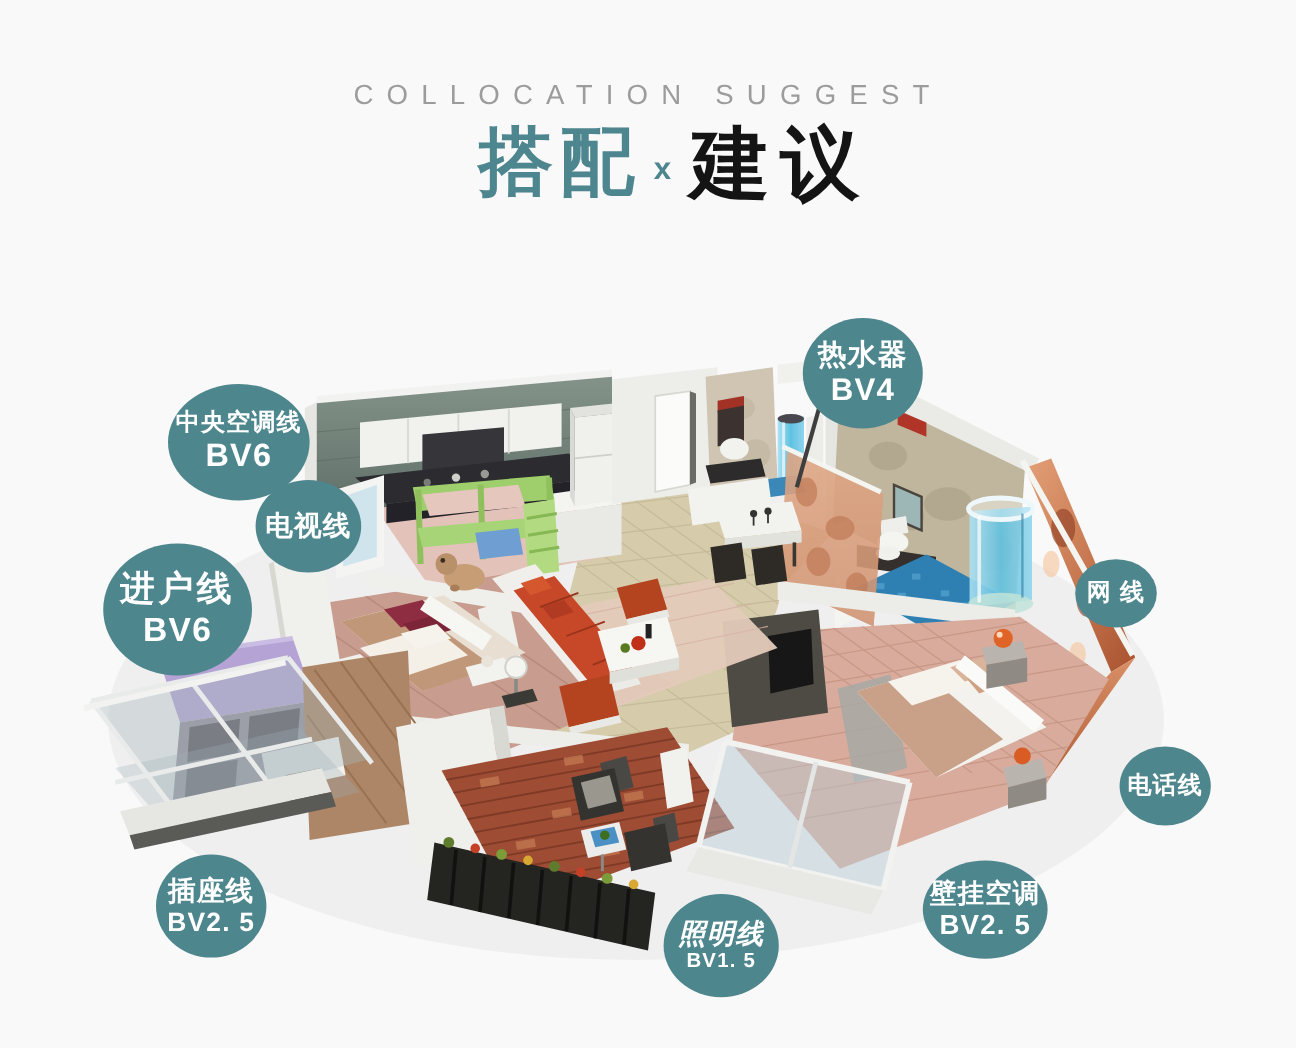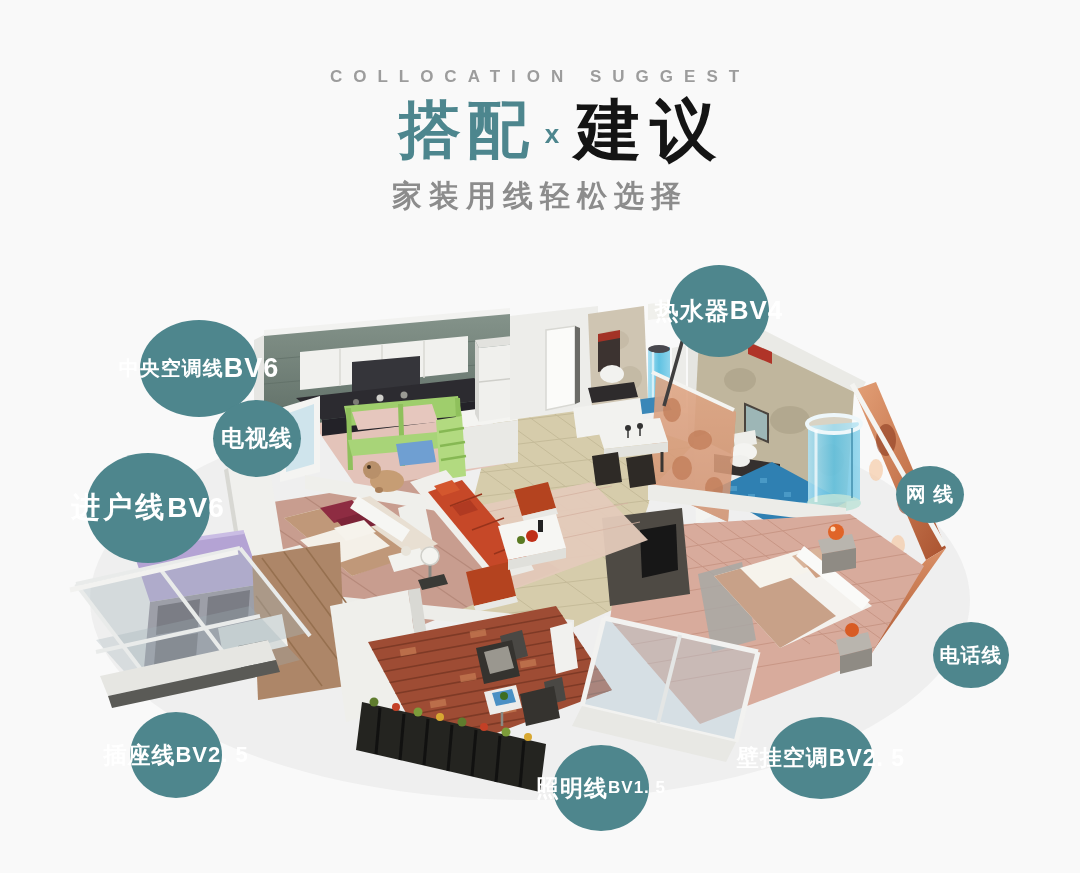--- a/index.html
+++ b/index.html
@@ -6,30 +6,30 @@
     --badge-teal:#4e868d; --title-teal:#4d868e; --title-dark:#141414;
     --eyebrow-gray:#9c9c9c; --subtitle-gray:#8c8c8c; --subtitle-en-gray:#a5a5a5;
     --background:#f9f9f9;
   }
   html,body{margin:0;padding:0;}
   body{background:#fff;font-family:"Liberation Sans","DejaVu Sans",sans-serif;}
   .canvas{position:relative;width:1080px;height:873px;background:var(--background);overflow:hidden;}
   .scene{position:absolute;left:0;top:0;}
   
   .hdr{position:absolute;left:0;top:68px;width:1080px;text-align:center;line-height:1;}
-  .eyebrow{font-size:17px;font-weight:700;letter-spacing:11px;color:var(--eyebrow-gray);}
+  .eyebrow{font-size:23px;font-weight:400;letter-spacing:11px;color:var(--eyebrow-gray);}
   .title-row{margin-top:12px;height:72px;white-space:nowrap;padding-left:44px;}
   .t-teal{font-size:62px;font-weight:700;color:var(--title-teal);letter-spacing:6px;vertical-align:middle;}
   .t-x{font-size:26px;font-weight:700;color:var(--title-teal);margin:0 16px 0 10px;vertical-align:middle;position:relative;top:4px;}
   .t-dark{font-size:66px;font-weight:700;color:var(--title-dark);letter-spacing:9px;vertical-align:middle;}
   .subtitle{margin-top:12px;font-size:30px;font-weight:600;letter-spacing:7px;color:var(--subtitle-gray);}
   .subtitle-en{margin-top:9px;font-size:13px;font-weight:700;letter-spacing:4.5px;color:var(--subtitle-en-gray);}
   
   .badge{position:absolute;border-radius:50%;background:var(--badge-teal);color:#fff;
-         display:flex;align-items:center;justify-content:center;
+         display:flex;flex-direction:column;align-items:center;justify-content:center;
          text-align:center;font-weight:700;line-height:1.15;z-index:5;}
   .badge .bl{letter-spacing:1px;white-space:nowrap;}
 </style>
 </head>
 <body>
 
 <div class="canvas">
 
   <svg class="scene" width="1080" height="873" viewBox="0 0 1080 873">
     <defs>
@@ -487,21 +487,20 @@
     </g>
 
     <line x1="684" y1="335" x2="664" y2="406" stroke="#3f3e3e" stroke-width="3.5"></line>
   </svg>
 
   <header class="hdr">
     <div class="eyebrow">COLLOCATION SUGGEST</div>
     <div class="title-row">
       <span class="t-teal">搭配</span><span class="t-x">x</span><span class="t-dark">建议</span>
     </div>
-    <div class="subtitle">家装用线轻松选择</div>
   </header>
 
   <div class="badge" style="left:669px;top:265px;width:100px;height:92px;">
     <div class="bl" style="font-size:24px;">热水器</div>
     <div class="bl" style="font-size:26px;">BV4</div>
   </div>
 
   <div class="badge" style="left:140px;top:320px;width:118px;height:97px;">
     <div class="bl" style="font-size:20px;">中央空调线</div>
     <div class="bl" style="font-size:27px;">BV6</div>
@@ -523,21 +522,21 @@
   <div class="badge" style="left:896px;top:466px;width:68px;height:57px;">
     <div class="bl" style="font-size:20px;">网 线</div>
   </div>
 
   <div class="badge" style="left:130px;top:712px;width:92px;height:86px;">
     <div class="bl" style="font-size:23px;">插座线</div>
     <div class="bl" style="font-size:22px;">BV2. 5</div>
   </div>
 
   <div class="badge" style="left:553px;top:745px;width:96px;height:86px;">
-    <div class="bl" style="font-size:23px;">照明线</div>
+    <div class="bl" style="font-size:23px;font-style:italic;">照明线</div>
     <div class="bl" style="font-size:17px;">BV1. 5</div>
   </div>
 
   <div class="badge" style="left:769px;top:717px;width:104px;height:82px;">
     <div class="bl" style="font-size:22px;">壁挂空调</div>
     <div class="bl" style="font-size:23px;">BV2. 5</div>
   </div>
 
 </div>
 

